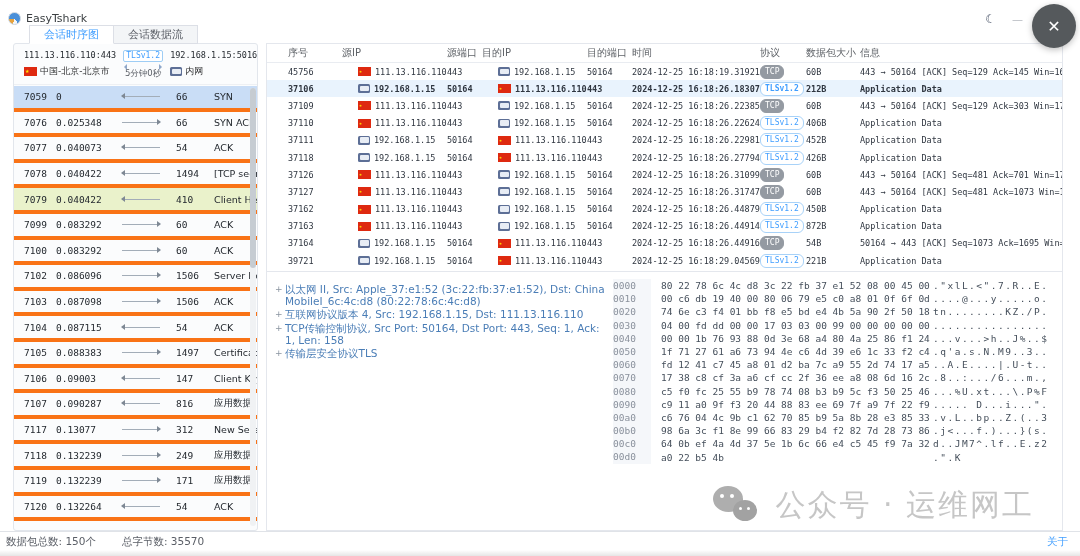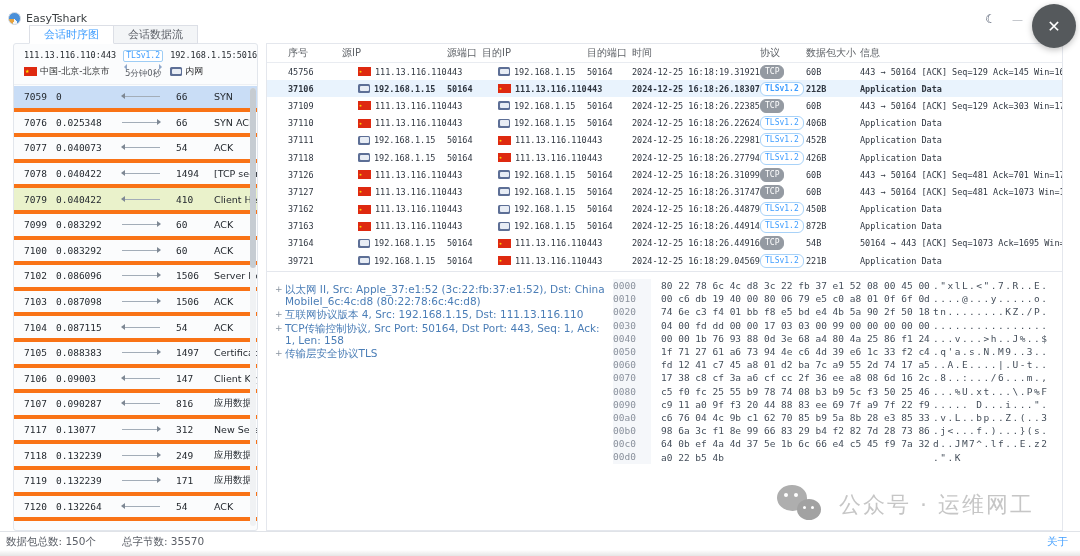--- a/index.html
+++ b/index.html
@@ -96,21 +96,21 @@
 
   
   .watermark{position:absolute;right:28px;top:441px;display:flex;align-items:center;gap:14px;cursor:default;}
   .wm-icon{position:relative;width:48px;height:40px;}
   .wm-b1{position:absolute;left:0;top:0;width:30px;height:26px;border-radius:50% 50% 48% 52%;background:#aeaeae;}
   .wm-b1::before{content:'';position:absolute;left:7px;top:8px;width:4px;height:4px;border-radius:50%;background:#fff;}
   .wm-b1::after{content:'';position:absolute;left:17px;top:8px;width:4px;height:4px;border-radius:50%;background:#fff;}
   .wm-b2{position:absolute;left:20px;top:14px;width:24px;height:21px;border-radius:50%;background:#a2a2a2;}
   .wm-b2::before{content:'';position:absolute;left:6px;top:7px;width:3px;height:3px;border-radius:50%;background:#fff;}
   .wm-b2::after{content:'';position:absolute;left:14px;top:7px;width:3px;height:3px;border-radius:50%;background:#fff;}
-  .wm-text{font-size:22px;color:#c6c6c6;letter-spacing:2px;white-space:nowrap;}
+  .wm-text{font-size:30px;color:#c6c6c6;letter-spacing:2px;white-space:nowrap;}
 
   
   .statusbar{position:absolute;left:0;right:0;top:531px;height:20px;border-top:1px solid #e0e3e8;
     background:#fff;display:flex;align-items:center;font-size:10.5px;color:#5a5e66;padding:0 12px 0 6px;}
   .sb-item{margin-right:26px;white-space:nowrap;}
   .sb-about{margin-left:auto;color:#409eff;cursor:pointer;}
   .bottom-shade{position:absolute;left:0;right:0;bottom:0;height:6px;
     background:linear-gradient(to bottom,rgba(0,0,0,0),rgba(0,0,0,0.10));}
 </style>
 </head>

